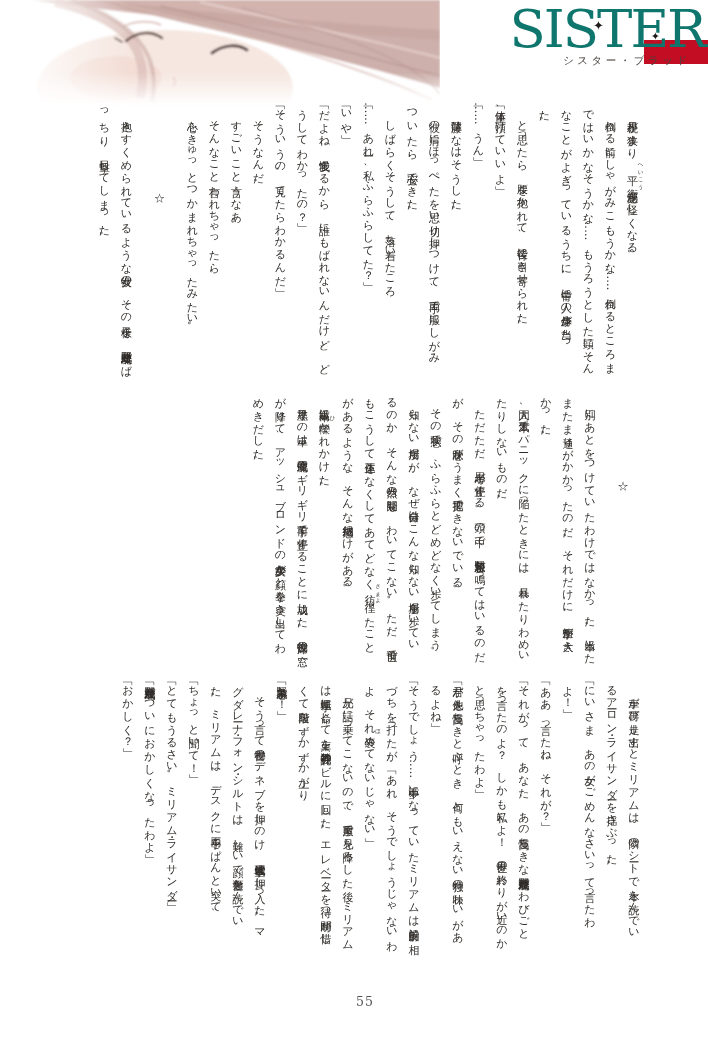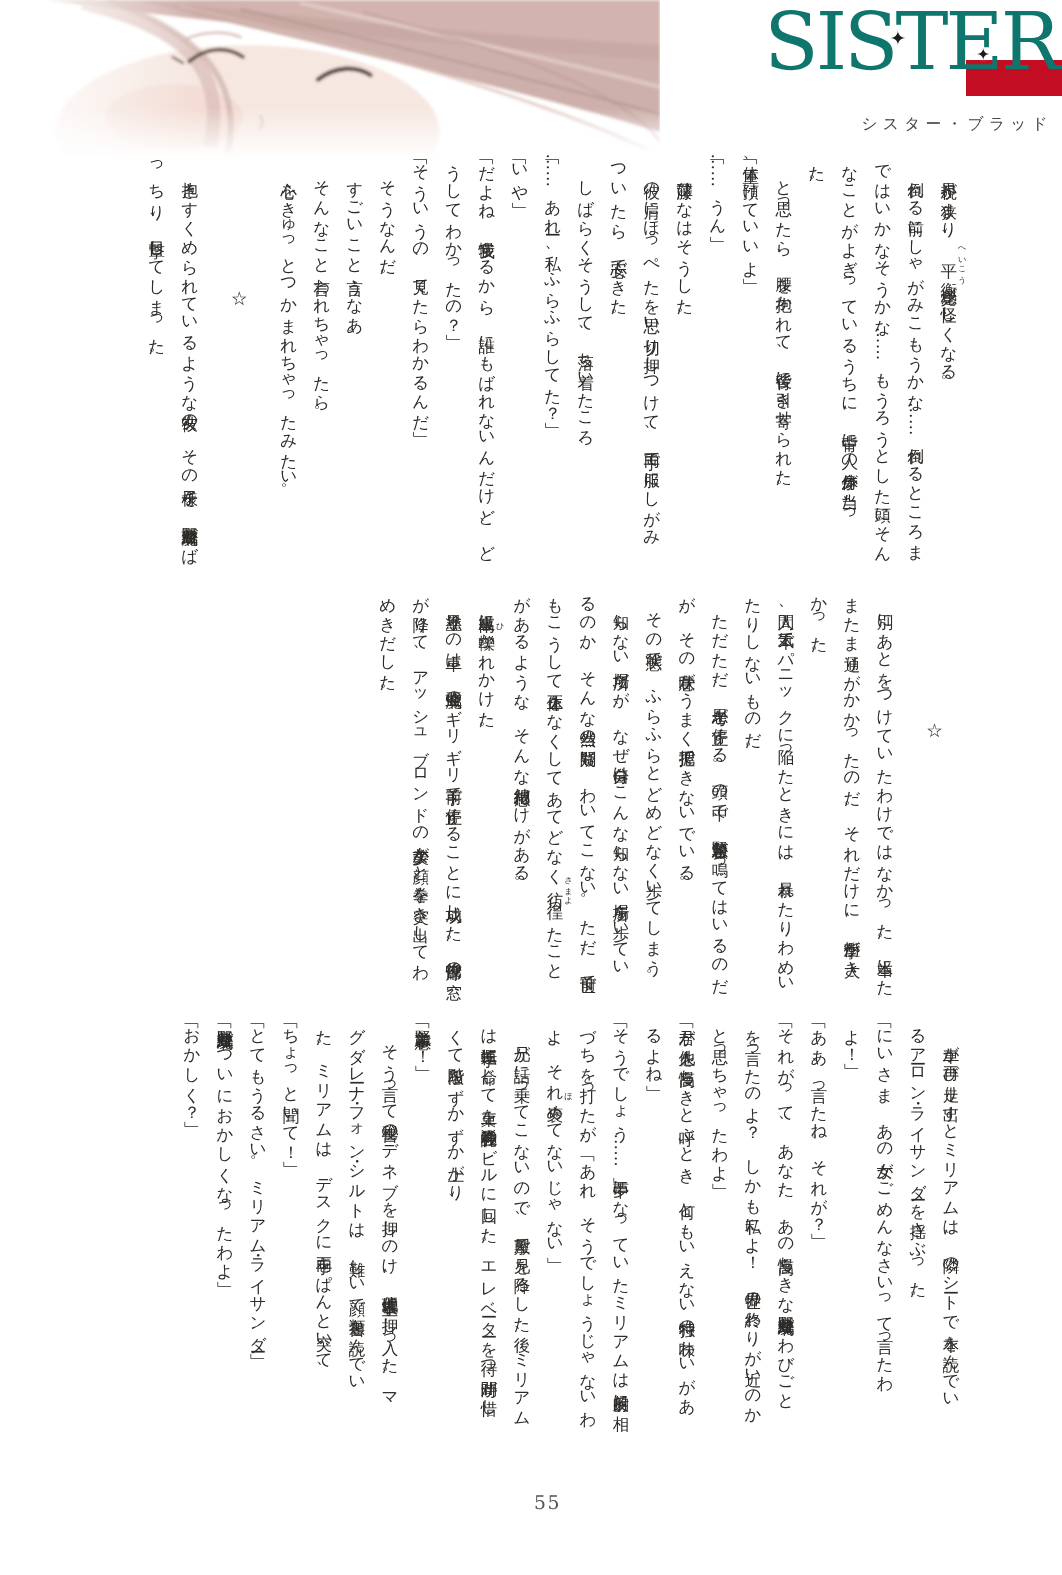--- a/index.html
+++ b/index.html
@@ -14,22 +14,22 @@
   .logo-red-bar{position:absolute;top:40px;right:0;width:64px;height:24px;z-index:0;}
   .logo-title{
     position:absolute;top:2px;right:3px;z-index:1;
     font-family:"DejaVu Serif",serif;font-size:53px;line-height:1.0;
     letter-spacing:-2px;color:#0f766e;font-weight:normal;
   }
   .logo-star{position:absolute;z-index:2;color:#1c1b1a;text-shadow:0 0 2px #fff,0 0 3px #fff;}
   .logo-star.s1{top:18px;right:104px;font-size:13px;}
   .logo-star.s2{top:30px;right:48px;font-size:11px;}
   .logo-subtitle{
-    position:absolute;top:76px;right:6px;width:150px;z-index:1;
-    font-size:10.5px;letter-spacing:3.5px;color:#46413e;text-align:right;white-space:nowrap;
+    position:absolute;top:54px;right:6px;width:150px;z-index:1;
+    font-size:10.5px;letter-spacing:3.5px;color:#46413e;text-align:center;white-space:nowrap;
   }
   
   .band{
     position:absolute;right:64px;height:268px;
     writing-mode:vertical-rl;text-orientation:mixed;
     font-size:11px;line-height:22px;letter-spacing:0.3px;
   }
   #band1{top:102px;}
   #band2{top:390px;}
   #band3{top:678px;}

